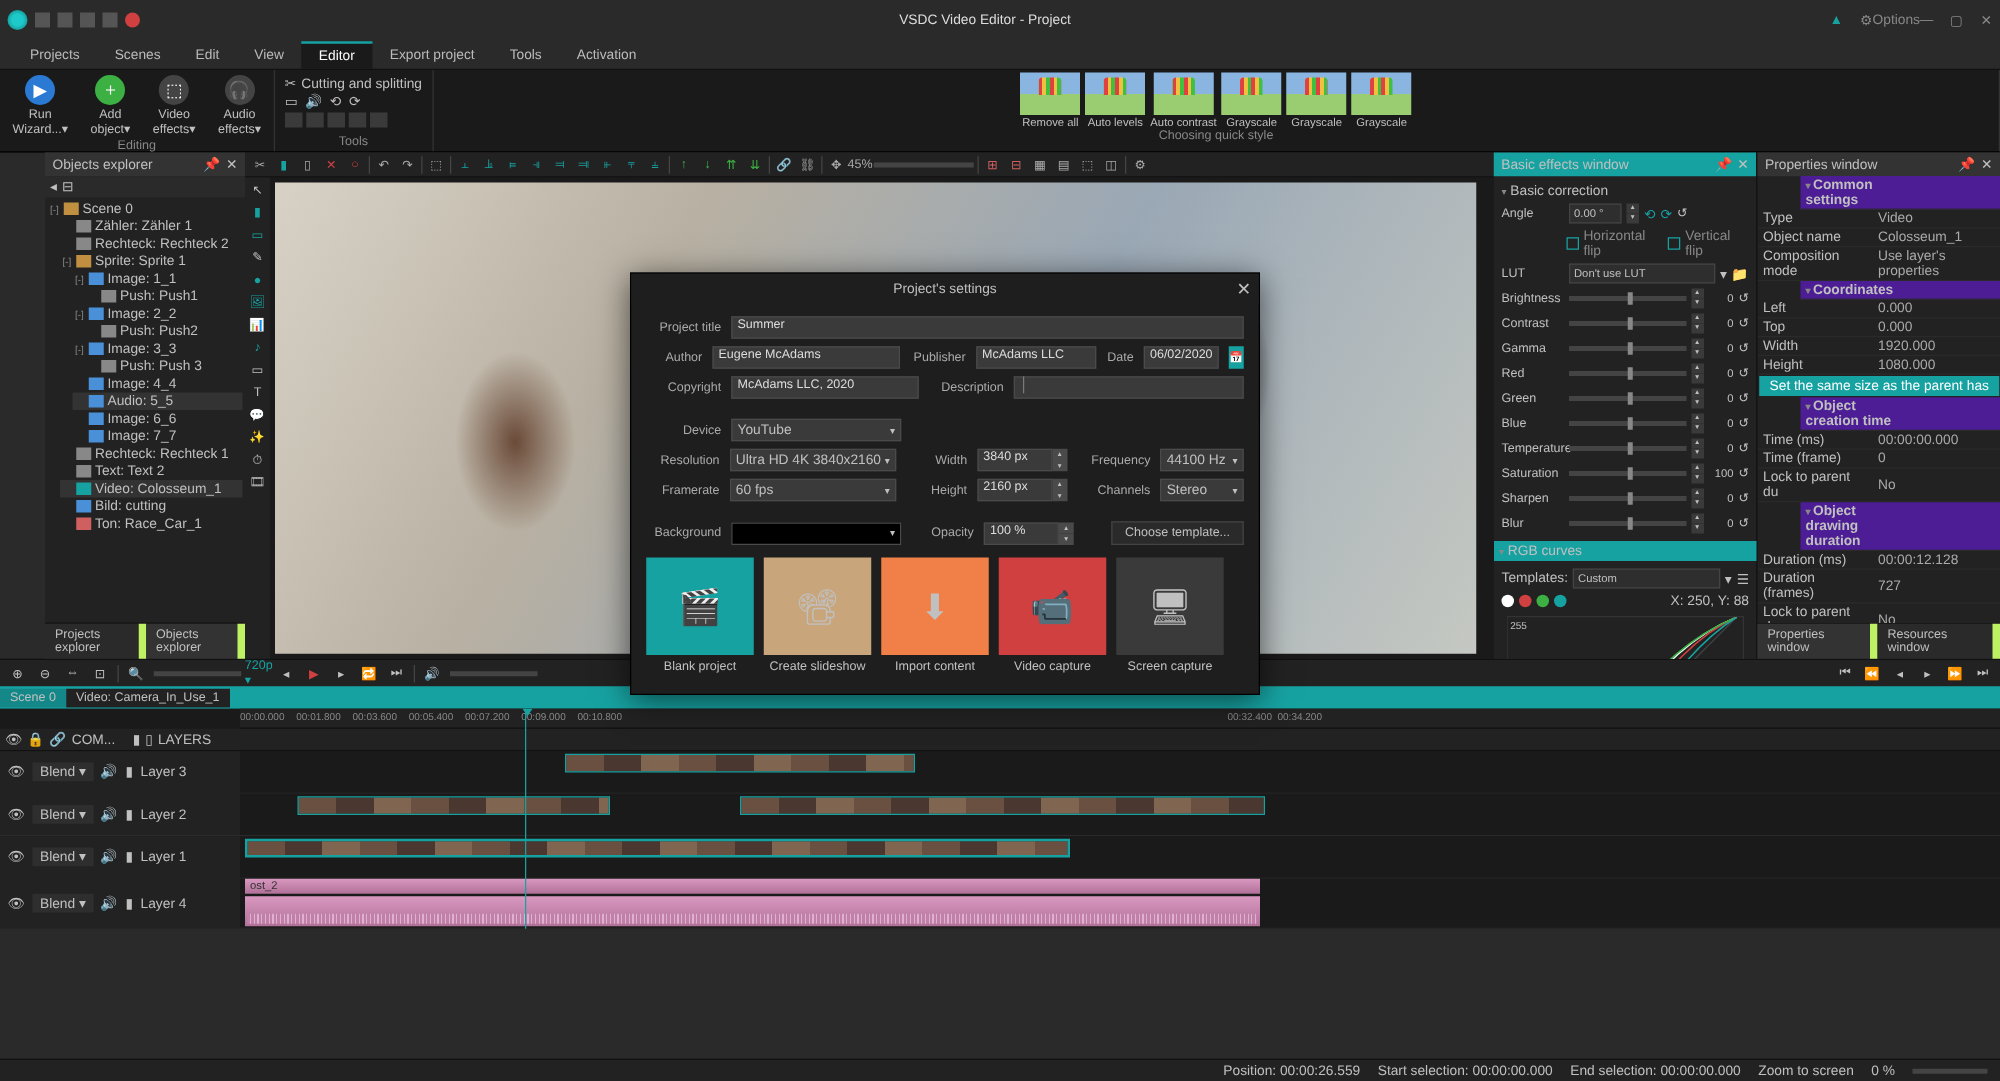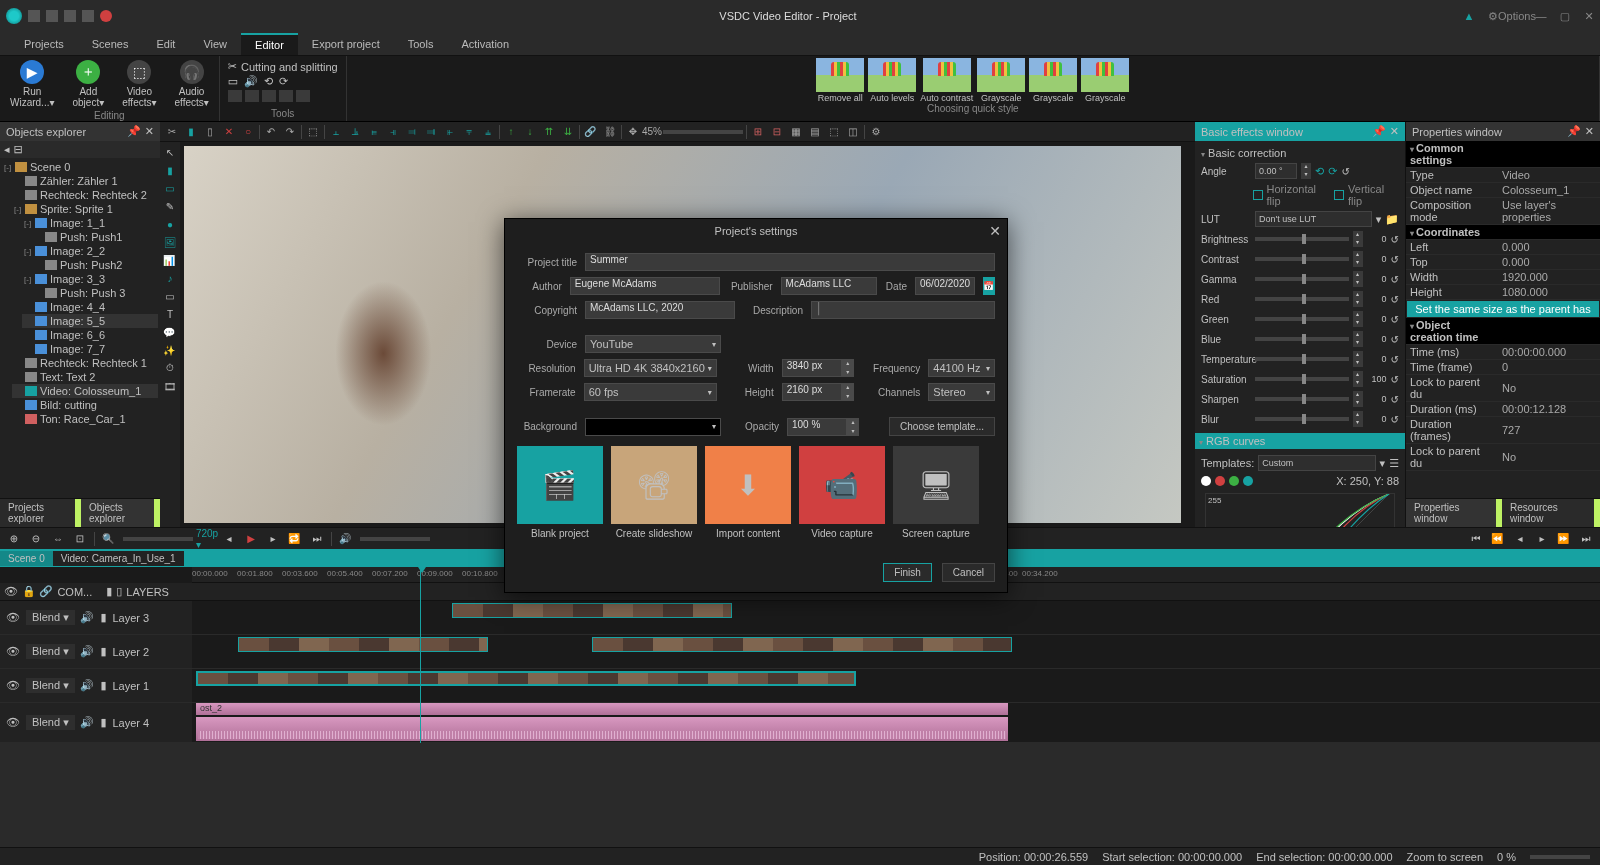--- a/index.html
+++ b/index.html
@@ -21,21 +21,21 @@
 .ribbon .rbtns { display:flex; gap:6px; flex:1; align-items:center; }
 .ribbon .rbtn { display:flex; flex-direction:column; align-items:center; gap:2px; cursor:pointer; padding:2px 6px; }
 .ribbon .rbtn .ric { width:24px; height:24px; border-radius:50%; display:flex; align-items:center; justify-content:center; color:white; font-size:14px; }
 .ribbon .rbtn .lbl { font-size:10px; white-space:pre; text-align:center; }
 .ribbon .glabel { font-size:10px; color:#888; text-align:center; }
 .ribbon .thumbs { display:flex; gap:4px; align-items:center; }
 .ribbon .thcol { display:flex; flex-direction:column; align-items:center; gap:1px; cursor:pointer; }
 .ribbon .thumb { width:48px; height:34px; background:linear-gradient(#8ab5e0 50%,#9acd72 50%); position:relative; }
 .ribbon .thumb::after { content:""; position:absolute; width:18px; height:14px; background:repeating-linear-gradient(90deg,#e04040 0 3px,#f0c040 3px 6px,#40c040 6px 9px); top:4px; left:15px; border-radius:3px 3px 0 0; }
 .mainrow { display:flex; height:405px; }
-.objexp { width:160px; background:#222; display:flex; flex-direction:column; }
+.objexp { width:160px; background:#222; display:flex; flex-direction:column;margin-left:36px; }
 .panelhdr { background:#333; padding:3px 6px; display:flex; align-items:center; justify-content:space-between; font-size:11px; color:#ccc; }
 .panelhdr.teal { background:#17a2a2; color:#fff; }
 .panelhdr .icns { display:flex; gap:4px; font-size:9px; }
 .tree { flex:1; overflow:auto; padding:2px; font-size:10px; }
 .tree .tn { padding:1px 2px; display:flex; align-items:center; gap:3px; white-space:nowrap; cursor:pointer; }
 .tree .tn.sel { background:#333; }
 .tree .exp { color:#888; font-size:8px; width:8px; }
 .tree .ico { width:12px; height:10px; background:#4a90d9; display:inline-block; }
 .tree .ico.fld { background:#c09040; }
 .tree .ico.img { background:#4a90d9; }
@@ -74,21 +74,21 @@
 .bfrow .slider { flex:1; height:4px; background:#444; position:relative; }
 .bfrow .slider .hnd { position:absolute; width:4px; height:10px; background:#888; top:-3px; left:50%; }
 .bfrow .val { width:20px; text-align:right; font-size:9px; }
 .bfrow .reset { font-size:10px; cursor:pointer; }
 .chk { width:10px; height:10px; border:1px solid #17a2a2; }
 .rgbchart { height:180px; position:relative; margin:4px; border:1px solid #333; }
 .rgbchart svg { width:100%; height:100%; }
 .propwin { width:195px; background:#222; display:flex; flex-direction:column; border-left:1px solid #111; }
 .proptbl { flex:1; overflow:auto; font-size:10px; }
 .proptbl .prow { display:flex; border-bottom:1px solid #2a2a2a; min-height:15px; align-items:center; }
-.proptbl .prow.hdr { background:#000000; color:#fff; }
+.proptbl .prow.hdr { background:#4c1d95; color:#fff;margin-left:34px; }
 .proptbl .prow.hdr .pk { font-weight:600; }
 .proptbl .prow .pk { width:92px; padding:1px 4px; overflow:hidden; }
 .proptbl .prow .pv { flex:1; padding:1px 4px; color:#aaa; overflow:hidden; }
 .proptbl .prow .pk .arr { font-size:8px; color:#888; margin-right:2px; }
 .proptbl .fullbtn { background:#17a2a2; color:#fff; text-align:center; padding:2px; cursor:pointer; margin:1px; }
 
 .playbar { height:22px; background:#222; display:flex; align-items:center; gap:6px; padding:0 6px; border-top:1px solid #111; }
 .playbar .pb { width:16px; height:16px; display:flex; align-items:center; justify-content:center; cursor:pointer; font-size:10px; }
 .playbar .teal { color:#17a2a2; }
 .playbar .red { color:#d04040; }
@@ -315,21 +315,21 @@
           <span>Push: Push 3</span>
         </div>
         <div class="tn d2">
           <span class="exp"></span>
           <span class="ico img"></span>
           <span>Image: 4_4</span>
         </div>
         <div class="tn d2 sel">
           <span class="exp"></span>
           <span class="ico img"></span>
-          <span>Image: 5_5</span>
+          <span>Audio: 5_5</span>
         </div>
         <div class="tn d2">
           <span class="exp"></span>
           <span class="ico img"></span>
           <span>Image: 6_6</span>
         </div>
         <div class="tn d2">
           <span class="exp"></span>
           <span class="ico img"></span>
           <span>Image: 7_7</span>
@@ -671,20 +671,23 @@
           <div class="pv" style="">00:00:00.000</div>
         </div>
         <div class="prow">
           <div class="pk" style="">Time (frame)</div>
           <div class="pv" style="">0</div>
         </div>
         <div class="prow">
           <div class="pk" style="">Lock to parent du</div>
           <div class="pv" style="">No</div>
         </div>
+        <div class="prow hdr">
+          <div class="pk"><span class="arr">▾</span>Object drawing duration</div>
+        </div>
         <div class="prow">
           <div class="pk" style="">Duration (ms)</div>
           <div class="pv" style="">00:00:12.128</div>
         </div>
         <div class="prow">
           <div class="pk" style="">Duration (frames)</div>
           <div class="pv" style="">727</div>
         </div>
         <div class="prow">
           <div class="pk" style="">Lock to parent du</div>
@@ -923,17 +926,13 @@
         <div class="tmpl">
           <div class="timg" style="background:#d04040">📹</div>
           <div class="tlbl">Video capture</div>
         </div>
         <div class="tmpl">
           <div class="timg" style="background:#3a3a3a">🖥</div>
           <div class="tlbl">Screen capture</div>
         </div>
       </div>
   </div>
-  <div class="dlgfoot">
-    <div class="dbtn primary">Finish</div>
-    <div class="dbtn">Cancel</div>
-  </div>
 </div>
 
 </body></html>

